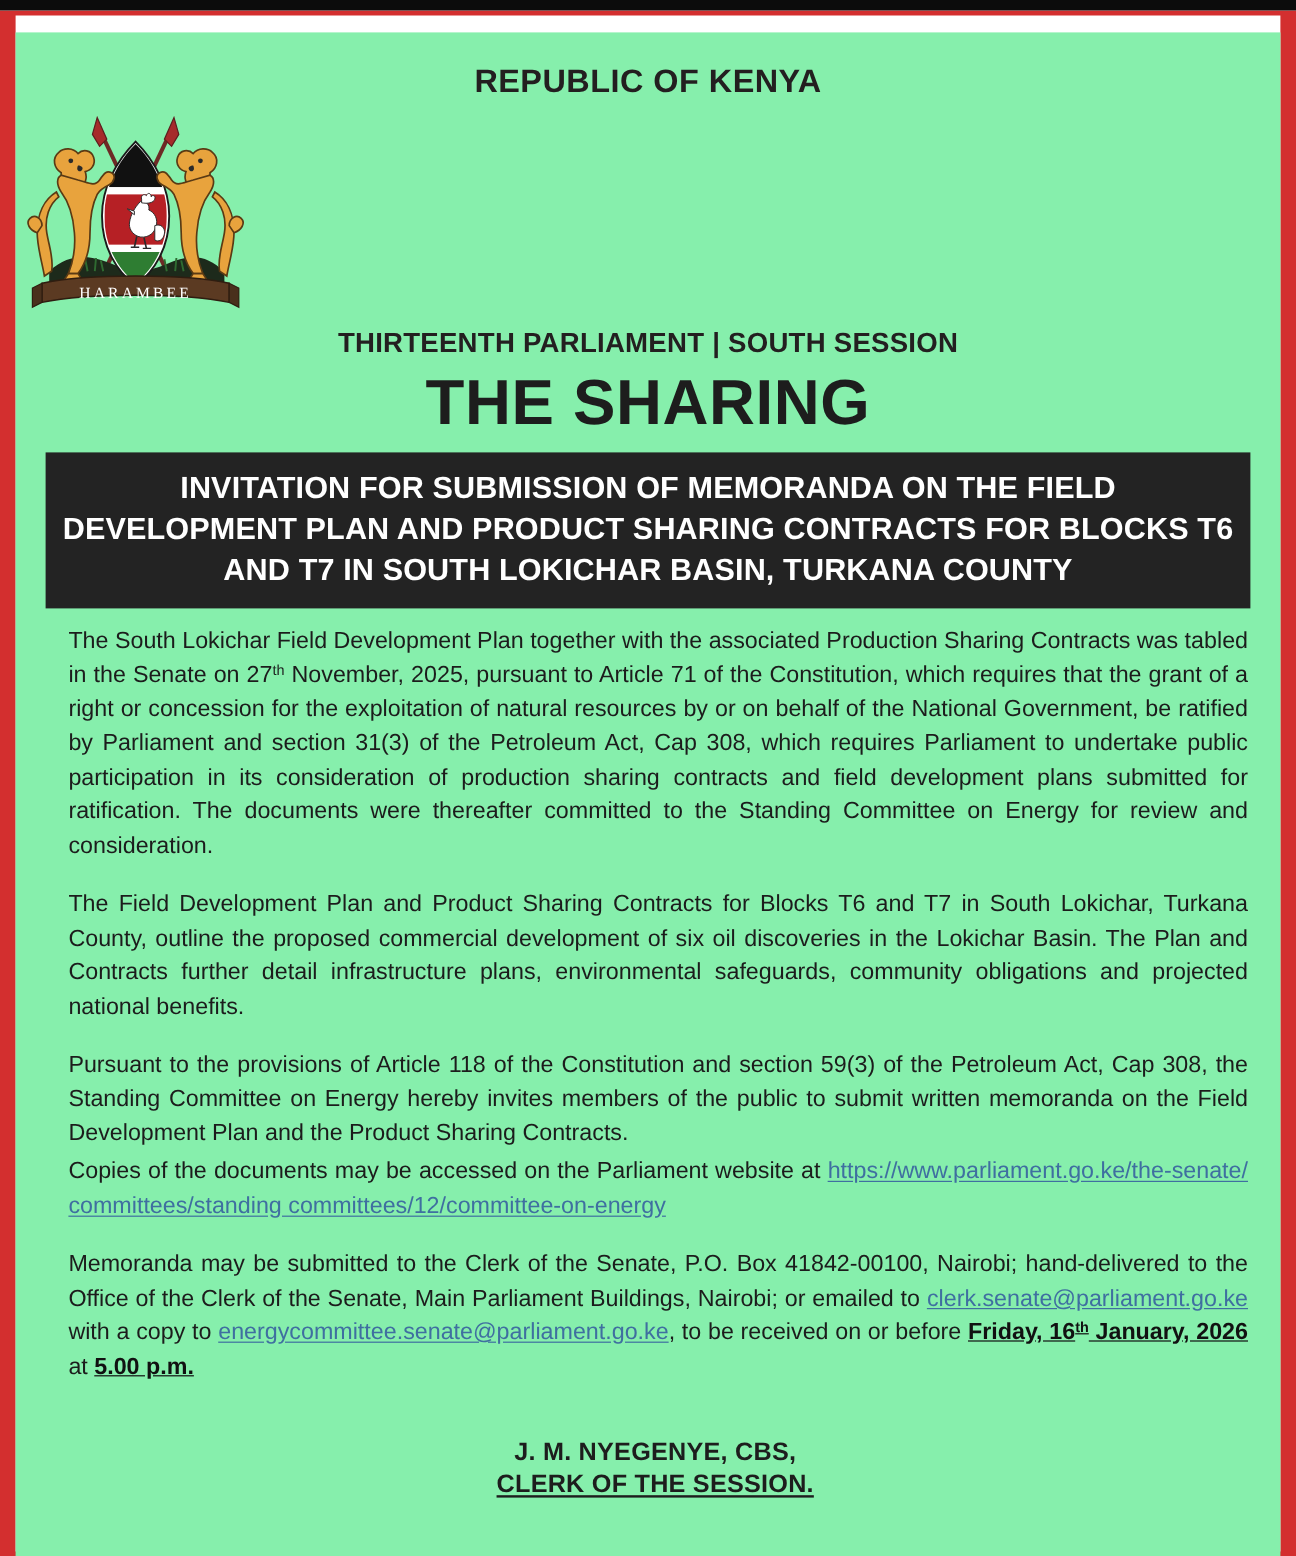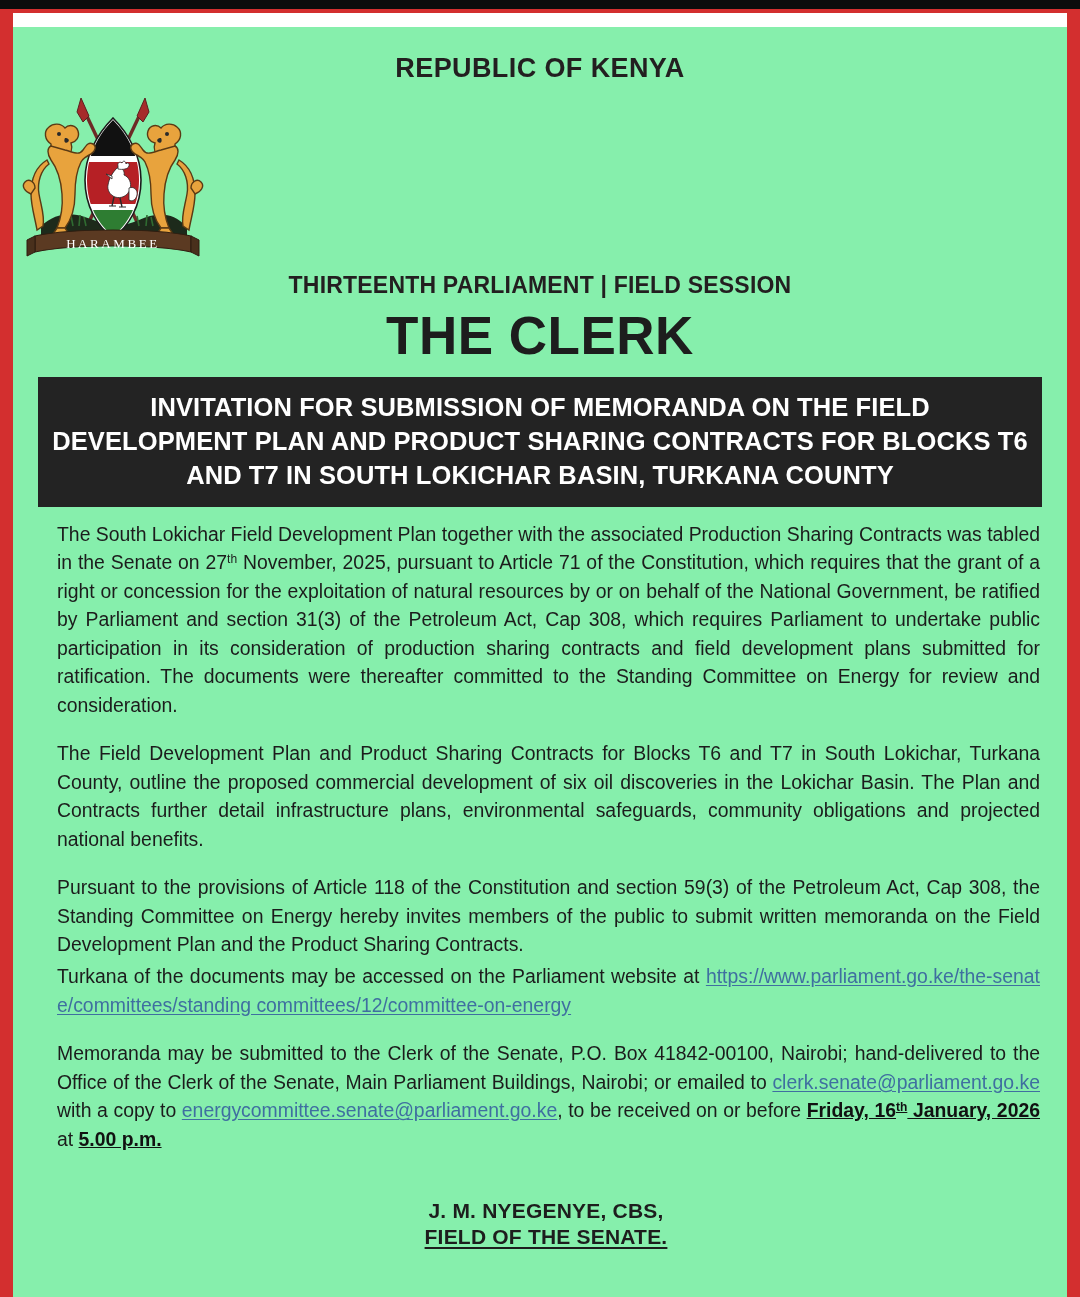--- a/index.html
+++ b/index.html
@@ -228,39 +228,39 @@
 
         <g>
           <path d="M22 142 C60 134 140 134 178 142 L178 158 C140 150 60 150 22 158 Z" fill="#5b3a22" stroke="#2f1d10" stroke-width="1.2"></path>
           <path d="M22 142 L14 146 L14 162 L22 158 Z" fill="#49301c" stroke="#2f1d10" stroke-width="1"></path>
           <path d="M178 142 L186 146 L186 162 L178 158 Z" fill="#49301c" stroke="#2f1d10" stroke-width="1"></path>
           <text x="100" y="154" text-anchor="middle" fill="#ffffff" font-family="Liberation Serif, serif" font-size="13" letter-spacing="2.6">HARAMBEE</text>
         </g>
       </svg>
     </div>
 
-    <div class="parliament-line">THIRTEENTH PARLIAMENT | FIELD SESSION</div>
-
-    <div class="senate-title">THE CLERK</div>
+    <div class="parliament-line">THIRTEENTH PARLIAMENT | SOUTH SESSION</div>
+
+    <div class="senate-title">THE SHARING</div>
 
     <div class="banner">INVITATION FOR SUBMISSION OF MEMORANDA ON THE FIELD DEVELOPMENT PLAN AND PRODUCT SHARING CONTRACTS FOR BLOCKS T6 AND T7 IN SOUTH LOKICHAR BASIN, TURKANA COUNTY</div>
 
     <div class="body-area">
 
       <p class="para"><span>The South Lokichar Field Development Plan together with the associated Production Sharing Contracts was tabled in the Senate on 27</span><sup>th</sup><span> November, 2025, pursuant to Article 71 of the Constitution, which requires that the grant of a right or concession for the exploitation of natural resources by or on behalf of the National Government, be ratified by Parliament and section 31(3) of the Petroleum Act, Cap 308, which requires Parliament to undertake public participation in its consideration of production sharing contracts and field development plans submitted for ratification. The documents were thereafter committed to the Standing Committee on Energy for review and consideration.</span></p>
 
       <p class="para">The Field Development Plan and Product Sharing Contracts for Blocks T6 and T7 in South Lokichar, Turkana County, outline the proposed commercial development of six oil discoveries in the Lokichar Basin. The Plan and Contracts further detail infrastructure plans, environmental safeguards, community obligations and projected national benefits.</p>
 
       <p class="para tight">Pursuant to the provisions of Article 118 of the Constitution and section 59(3) of the Petroleum Act, Cap 308, the Standing Committee on Energy hereby invites members of the public to submit written memoranda on the Field Development Plan and the Product Sharing Contracts.</p>
 
-      <p class="para"><span>Turkana of the documents may be accessed on the Parliament website at </span><a class="link" href="#">https://www.parliament.go.ke/the-senate/committees/standing committees/12/committee-on-energy</a></p>
+      <p class="para"><span>Copies of the documents may be accessed on the Parliament website at </span><a class="link" href="#">https://www.parliament.go.ke/the-senate/committees/standing committees/12/committee-on-energy</a></p>
 
       <p class="para"><span>Memoranda may be submitted to the Clerk of the Senate, P.O. Box 41842-00100, Nairobi; hand-delivered to the Office of the Clerk of the Senate, Main Parliament Buildings, Nairobi; or emailed to </span><a class="link" href="#">clerk.senate@parliament.go.ke</a><span> with a copy to </span><a class="link" href="#">energycommittee.senate@parliament.go.ke</a><span>, to be received on or before </span><span class="bold">Friday, 16</span><sup class="bold">th</sup><span class="bold"> January, 2026</span><span> at </span><span class="bold">5.00 p.m.</span></p>
 
     </div>
 
     <div class="sign">
       <div class="sign-name">J. M. NYEGENYE, CBS,</div>
-      <div class="sign-role">FIELD OF THE SENATE.</div>
+      <div class="sign-role">CLERK OF THE SESSION.</div>
     </div>
 
   </div>
 </div>
 
 </body></html>

